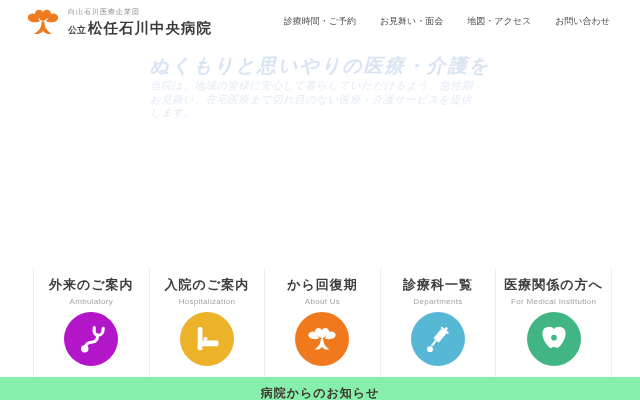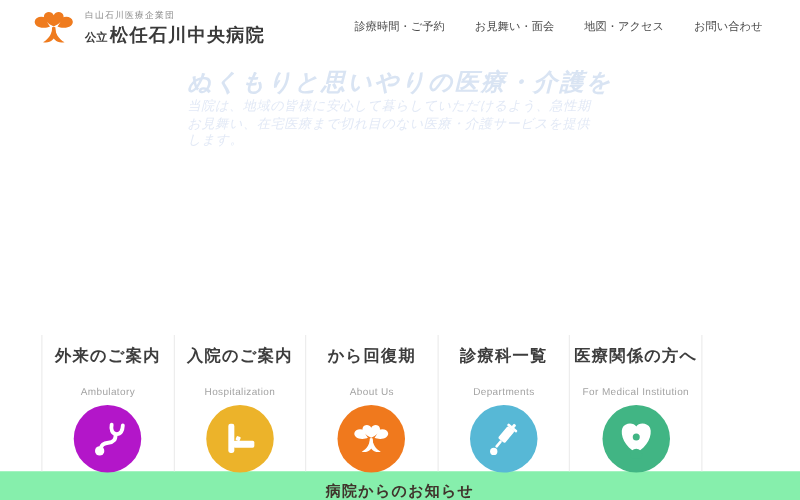--- a/index.html
+++ b/index.html
@@ -20,26 +20,26 @@
   .hosp-name{font-size:14.5px;color:#3a3a3a;font-weight:bold;letter-spacing:1px;}
   .top-nav{position:absolute;right:30px;top:15px;display:flex;gap:24px;}
   .top-nav .nav-item{font-size:9px;color:#4b4b4b;cursor:pointer;white-space:nowrap;}
   
   .hero{position:relative;height:223px;background:#ffffff;font-style:italic;}
   .hero-title{padding-top:8px;text-align:center;font-size:19px;font-weight:bold;
     letter-spacing:2px;color:#d9e4f3;}
   .hero-desc{position:absolute;left:150px;top:34px;font-size:10.5px;line-height:13.5px;
     color:#e2e9f6;letter-spacing:0.5px;}
   
-  .cards{display:flex;margin-left:33px;width:529px;height:109px;background:#fff;}
+  .cards{display:flex;margin-left:33px;width:579px;height:109px;background:#fff;}
   .card{flex:1;border-left:1px solid #ededed;text-align:center;padding-top:8px;
     box-sizing:border-box;cursor:pointer;}
   .card:last-child{border-right:1px solid #ededed;}
   .card-title{font-size:13px;font-weight:bold;color:#3d3d3d;letter-spacing:1px;}
-  .card-sub{font-size:8px;color:#a3a3a3;margin-top:15px;letter-spacing:0.3px;}
+  .card-sub{font-size:8px;color:#a3a3a3;margin-top:3px;letter-spacing:0.3px;}
   .circle{width:54px;height:54px;border-radius:50%;margin:6px auto 0;
     display:flex;align-items:center;justify-content:center;}
   .circle svg{width:32px;height:32px;display:block;}
   
   .news{height:23px;background:#86efac;text-align:center;}
   .news-h{font-size:12px;font-weight:bold;color:#40342c;padding-top:8px;letter-spacing:1px;}
 </style>
 </head>
 <body>
 

